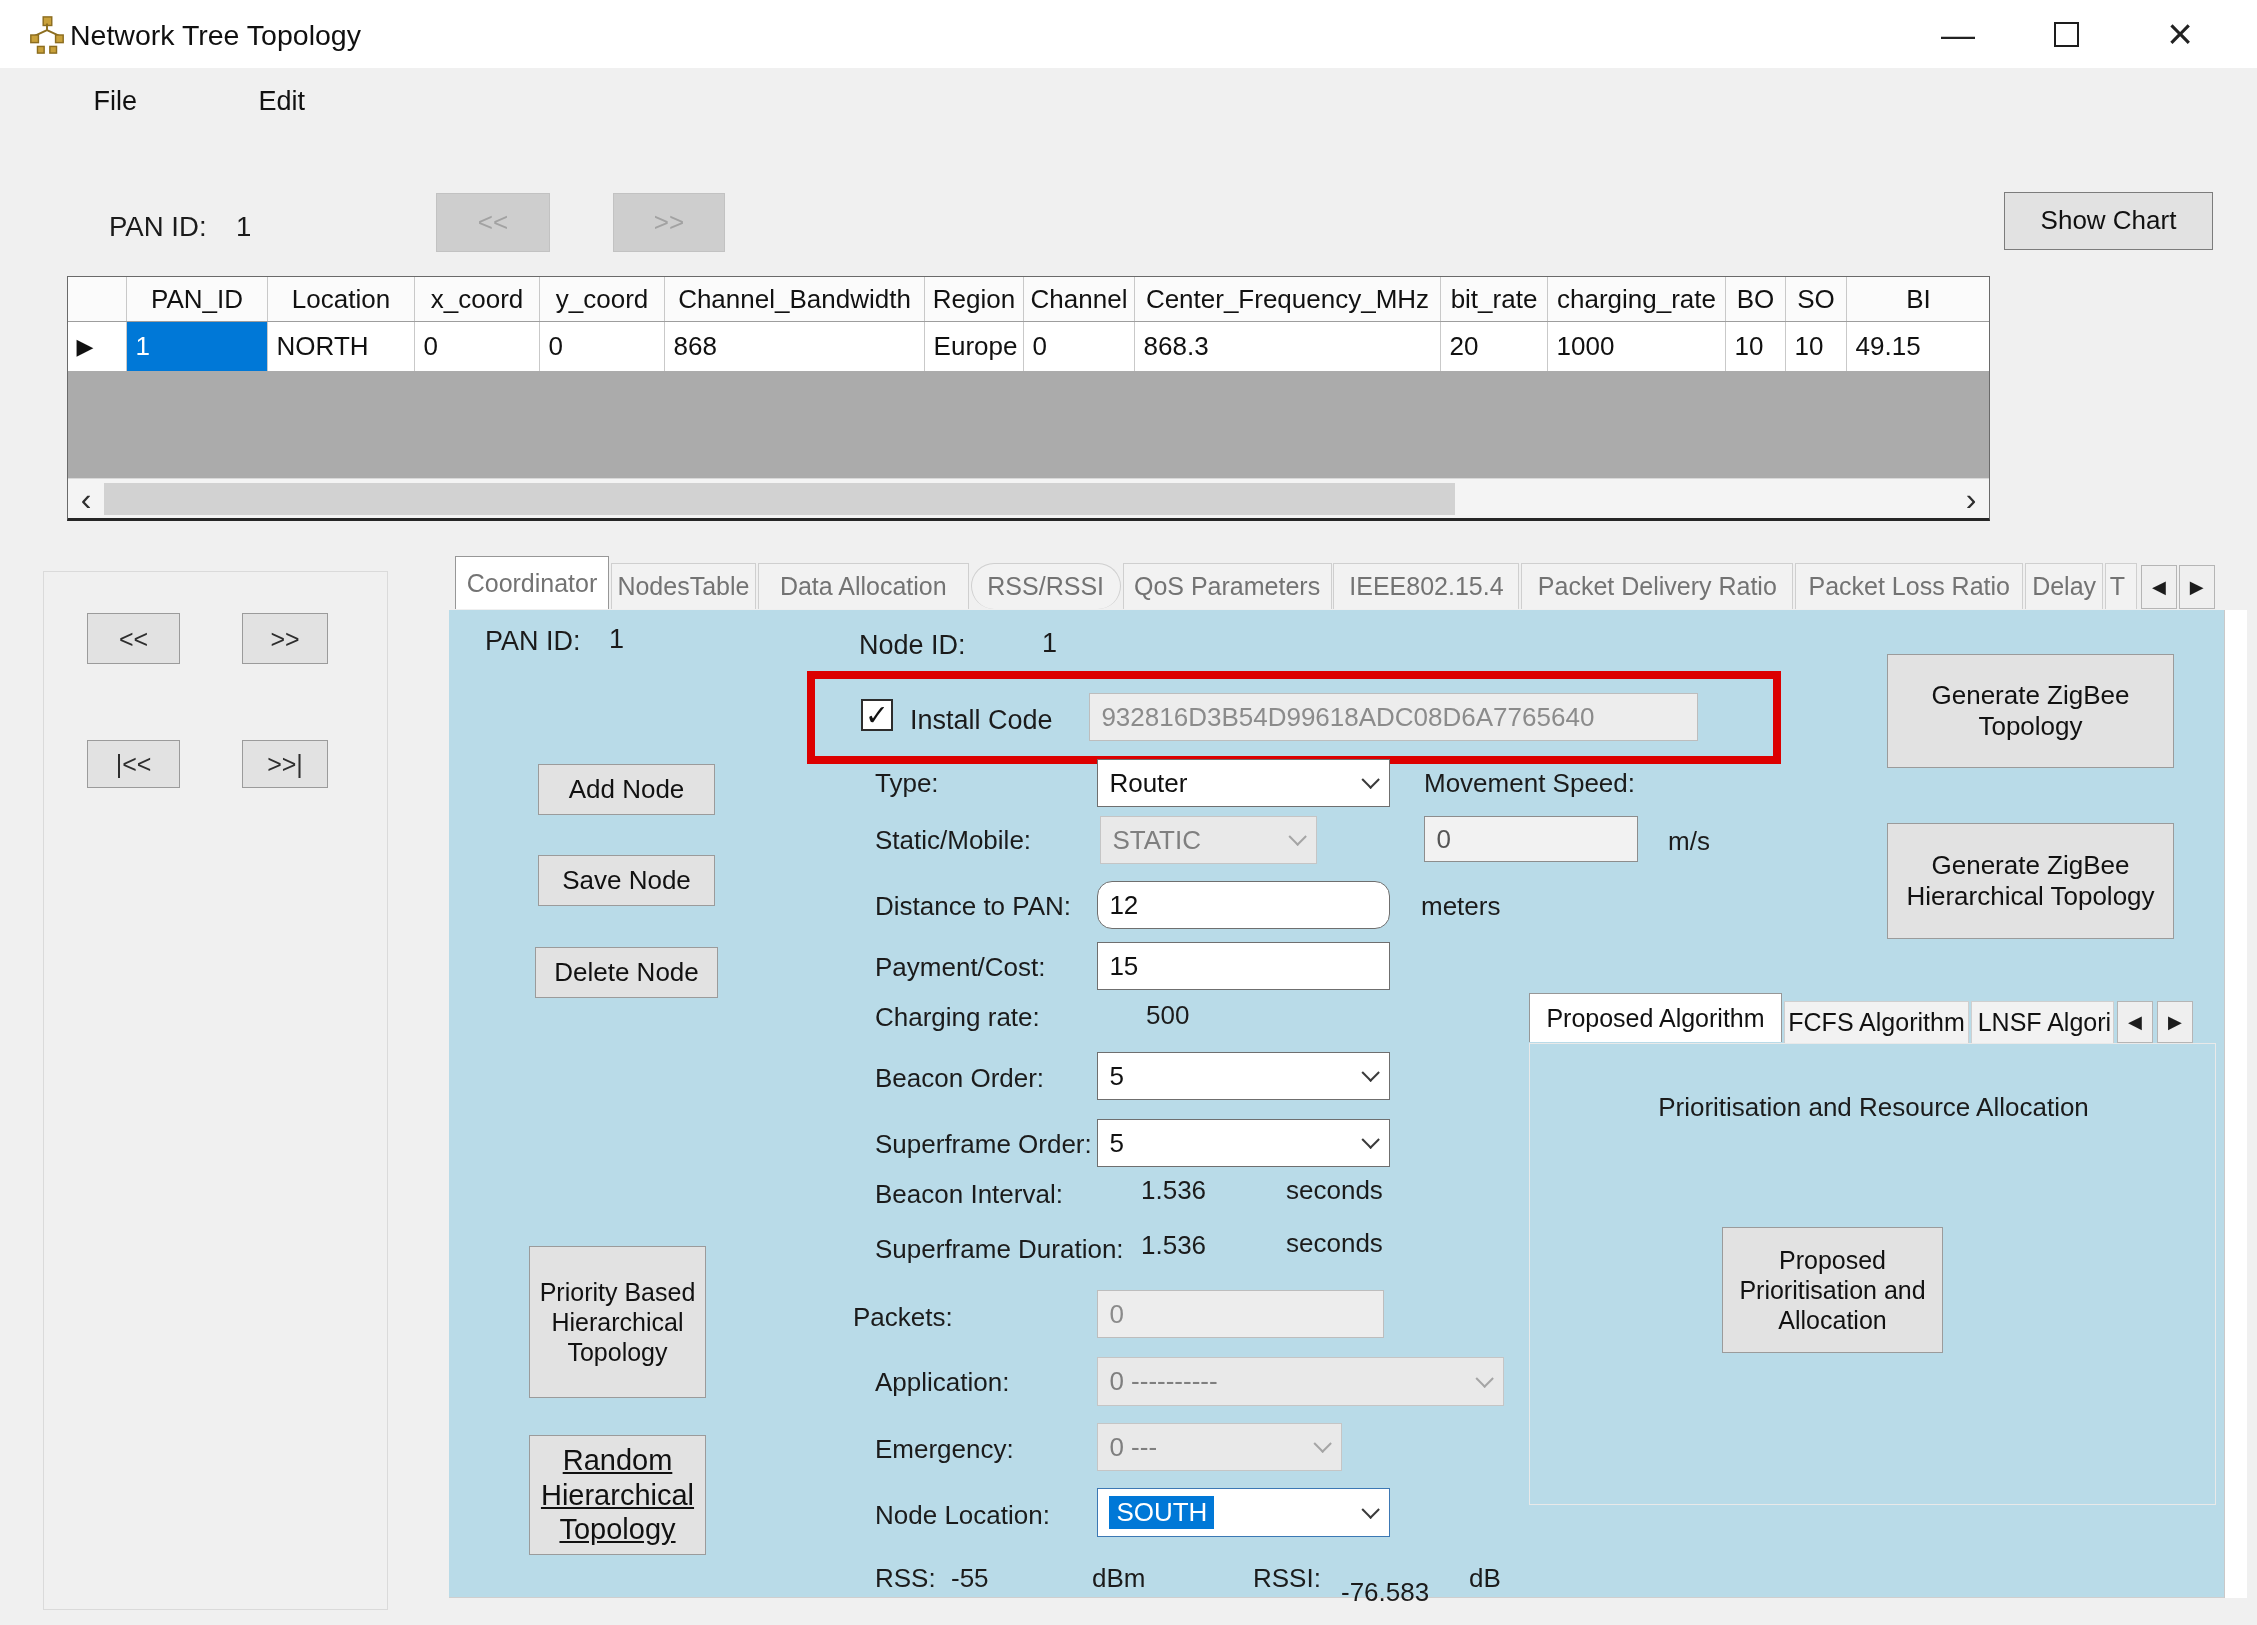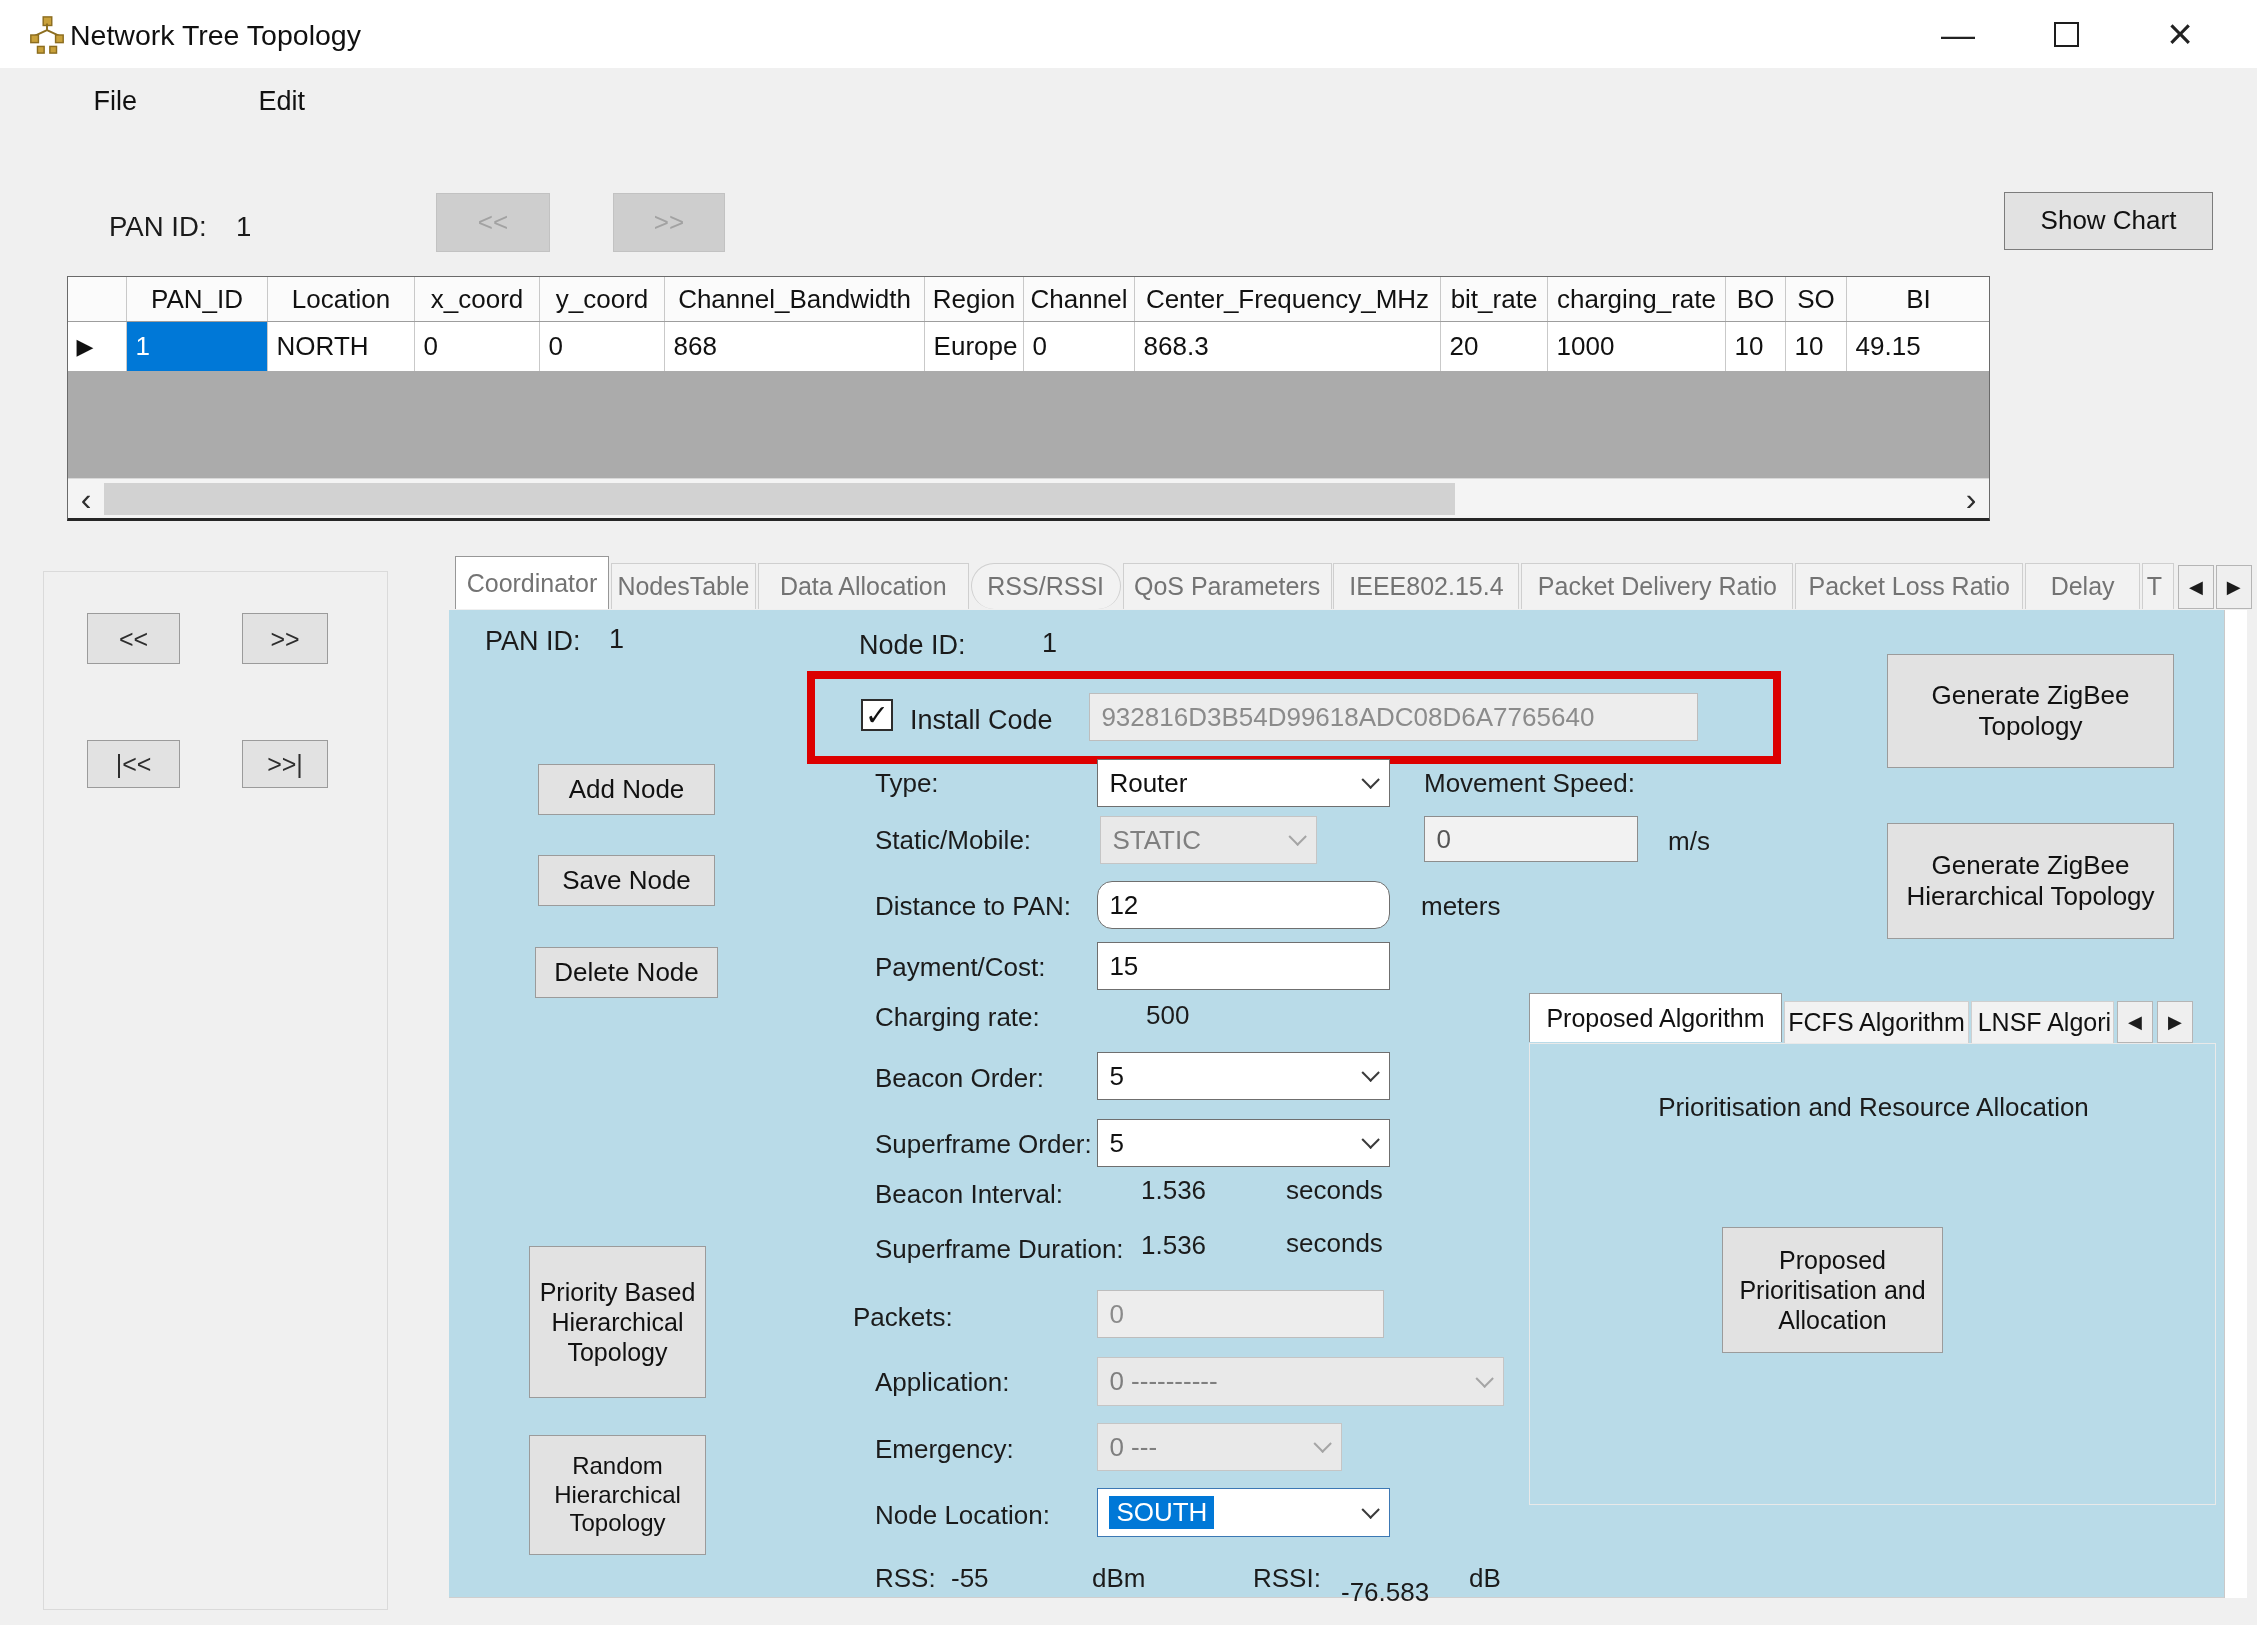--- a/index.html
+++ b/index.html
@@ -170,21 +170,21 @@
 
   <div class="tabstrip">
     <div class="tab active" style="width:154px;">Coordinator</div>
     <div class="tab" style="width:145px;">NodesTable</div>
     <div class="tab" style="width:211px;">Data Allocation</div>
     <div class="tab" style="width:150px;border-radius:23px;">RSS/RSSI</div>
     <div class="tab" style="width:209px;">QoS Parameters</div>
     <div class="tab" style="width:186px;">IEEE802.15.4</div>
     <div class="tab" style="width:272px;">Packet Delivery Ratio</div>
     <div class="tab" style="width:228px;">Packet Loss Ratio</div>
-    <div class="tab" style="width:115px;">Delay</div>
+    <div class="tab" style="width:78px;">Delay</div>
     <div class="tab" style="width:32px; justify-content:flex-start;">T</div>
     <div class="tabarrow">
         <span>◀</span>
       </div>
     <div class="tabarrow">
         <span>▶</span>
       </div>
   </div>
 
   <div class="tabpage">
@@ -199,21 +199,21 @@
     <div class="checkbox" style="left:412px; top:89px;">
         <span>✓</span>
       </div>
     <span class="t abs" style="left:461px; top:95px; font-size:27px;">Install Code</span>
     <div class="tinput dis abs" style="left:640px; top:83px; width:609px; height:48px;">932816D3B54D99618ADC08D6A7765640</div>
 
     <div class="btn abs" style="left:89px; top:154px; width:177px; height:51px;">Add Node</div>
     <div class="btn abs" style="left:89px; top:245px; width:177px; height:51px;">Save Node</div>
     <div class="btn abs" style="left:86px; top:337px; width:183px; height:51px;">Delete Node</div>
     <div class="btn abs" style="left:80px; top:636px; width:177px; height:152px; font-size:25px; padding:0 7.6px;">Priority Based Hierarchical Topology</div>
-    <div class="btn abs" style="left:80px; top:825px; width:177px; height:120px; font-size:24px; padding:0 7.6px;">Random Hierarchical Topology</div>
+    <div class="btn abs" style="left:80px; top:825px; width:177px; height:120px; font-size:29px; padding:0 7.6px;text-decoration:underline;">Random Hierarchical Topology</div>
 
     <span class="t abs" style="left:426px; top:159px;">Type:</span>
     <div class="combo abs" style="left:648px; top:149px; width:293px; height:48px;">
       <span>Router</span>
         <span class="chev"></span>
     </div>
 
     <span class="t abs" style="left:426px; top:216px;">Static/Mobile:</span>
     <div class="combo dis abs" style="left:651px; top:206px; width:217px; height:48px;">
       <span>STATIC</span>

